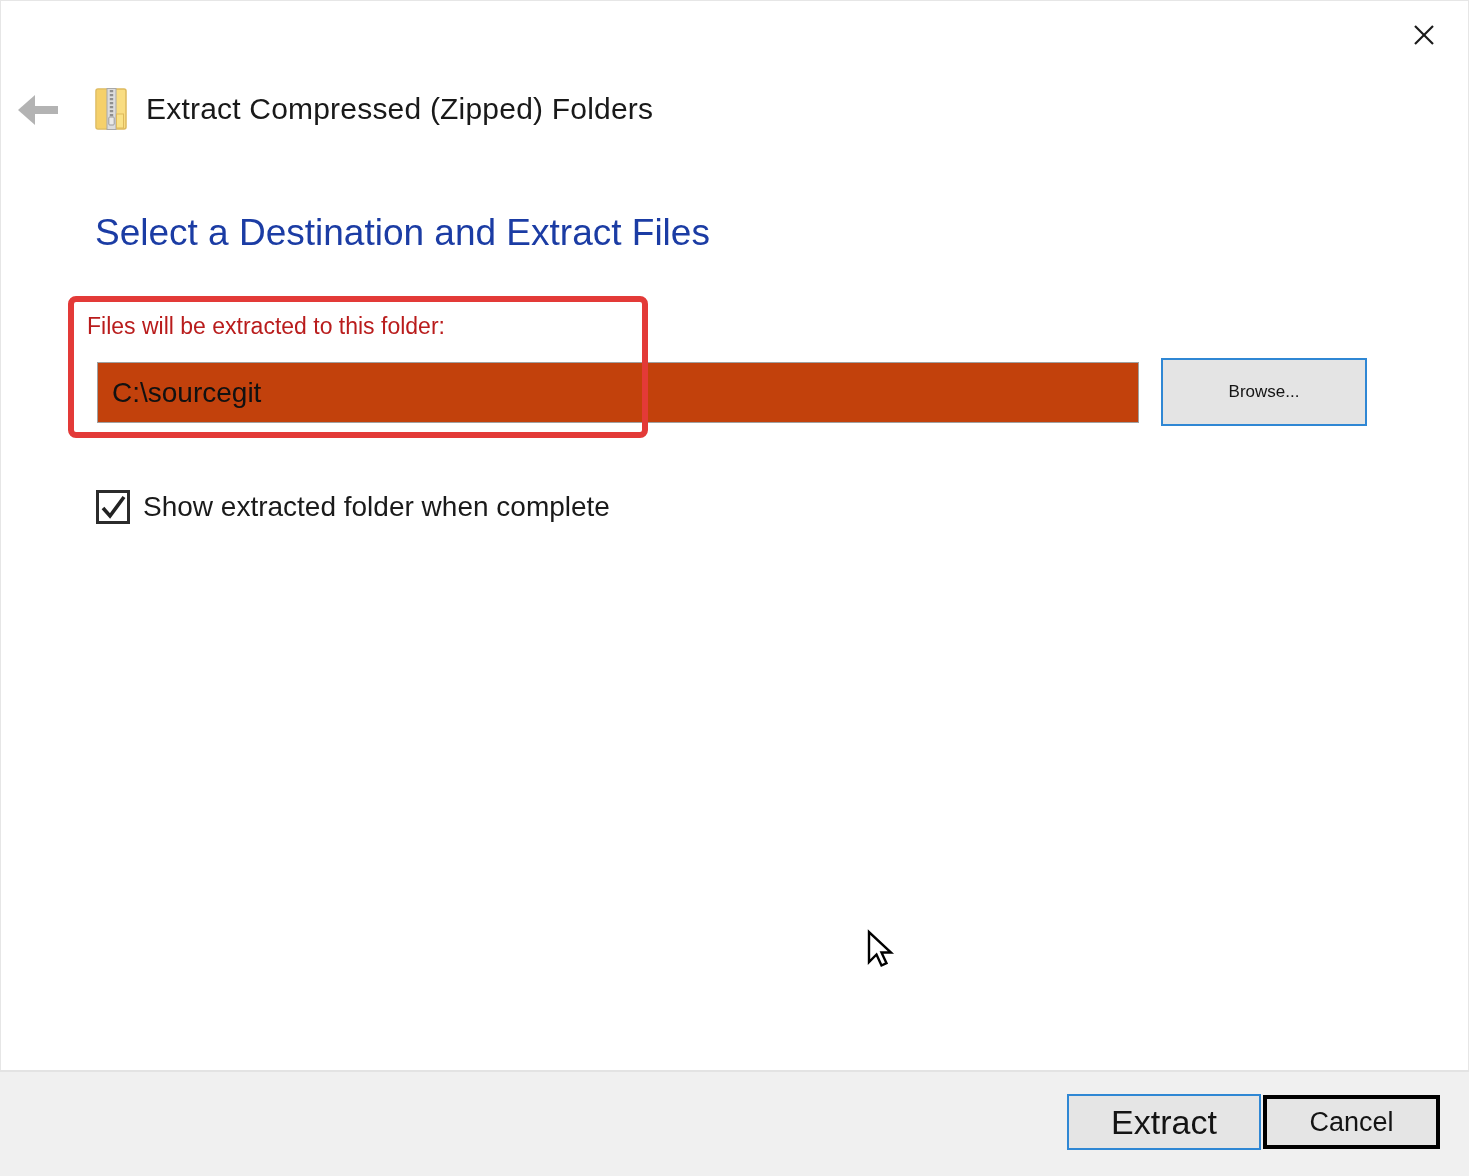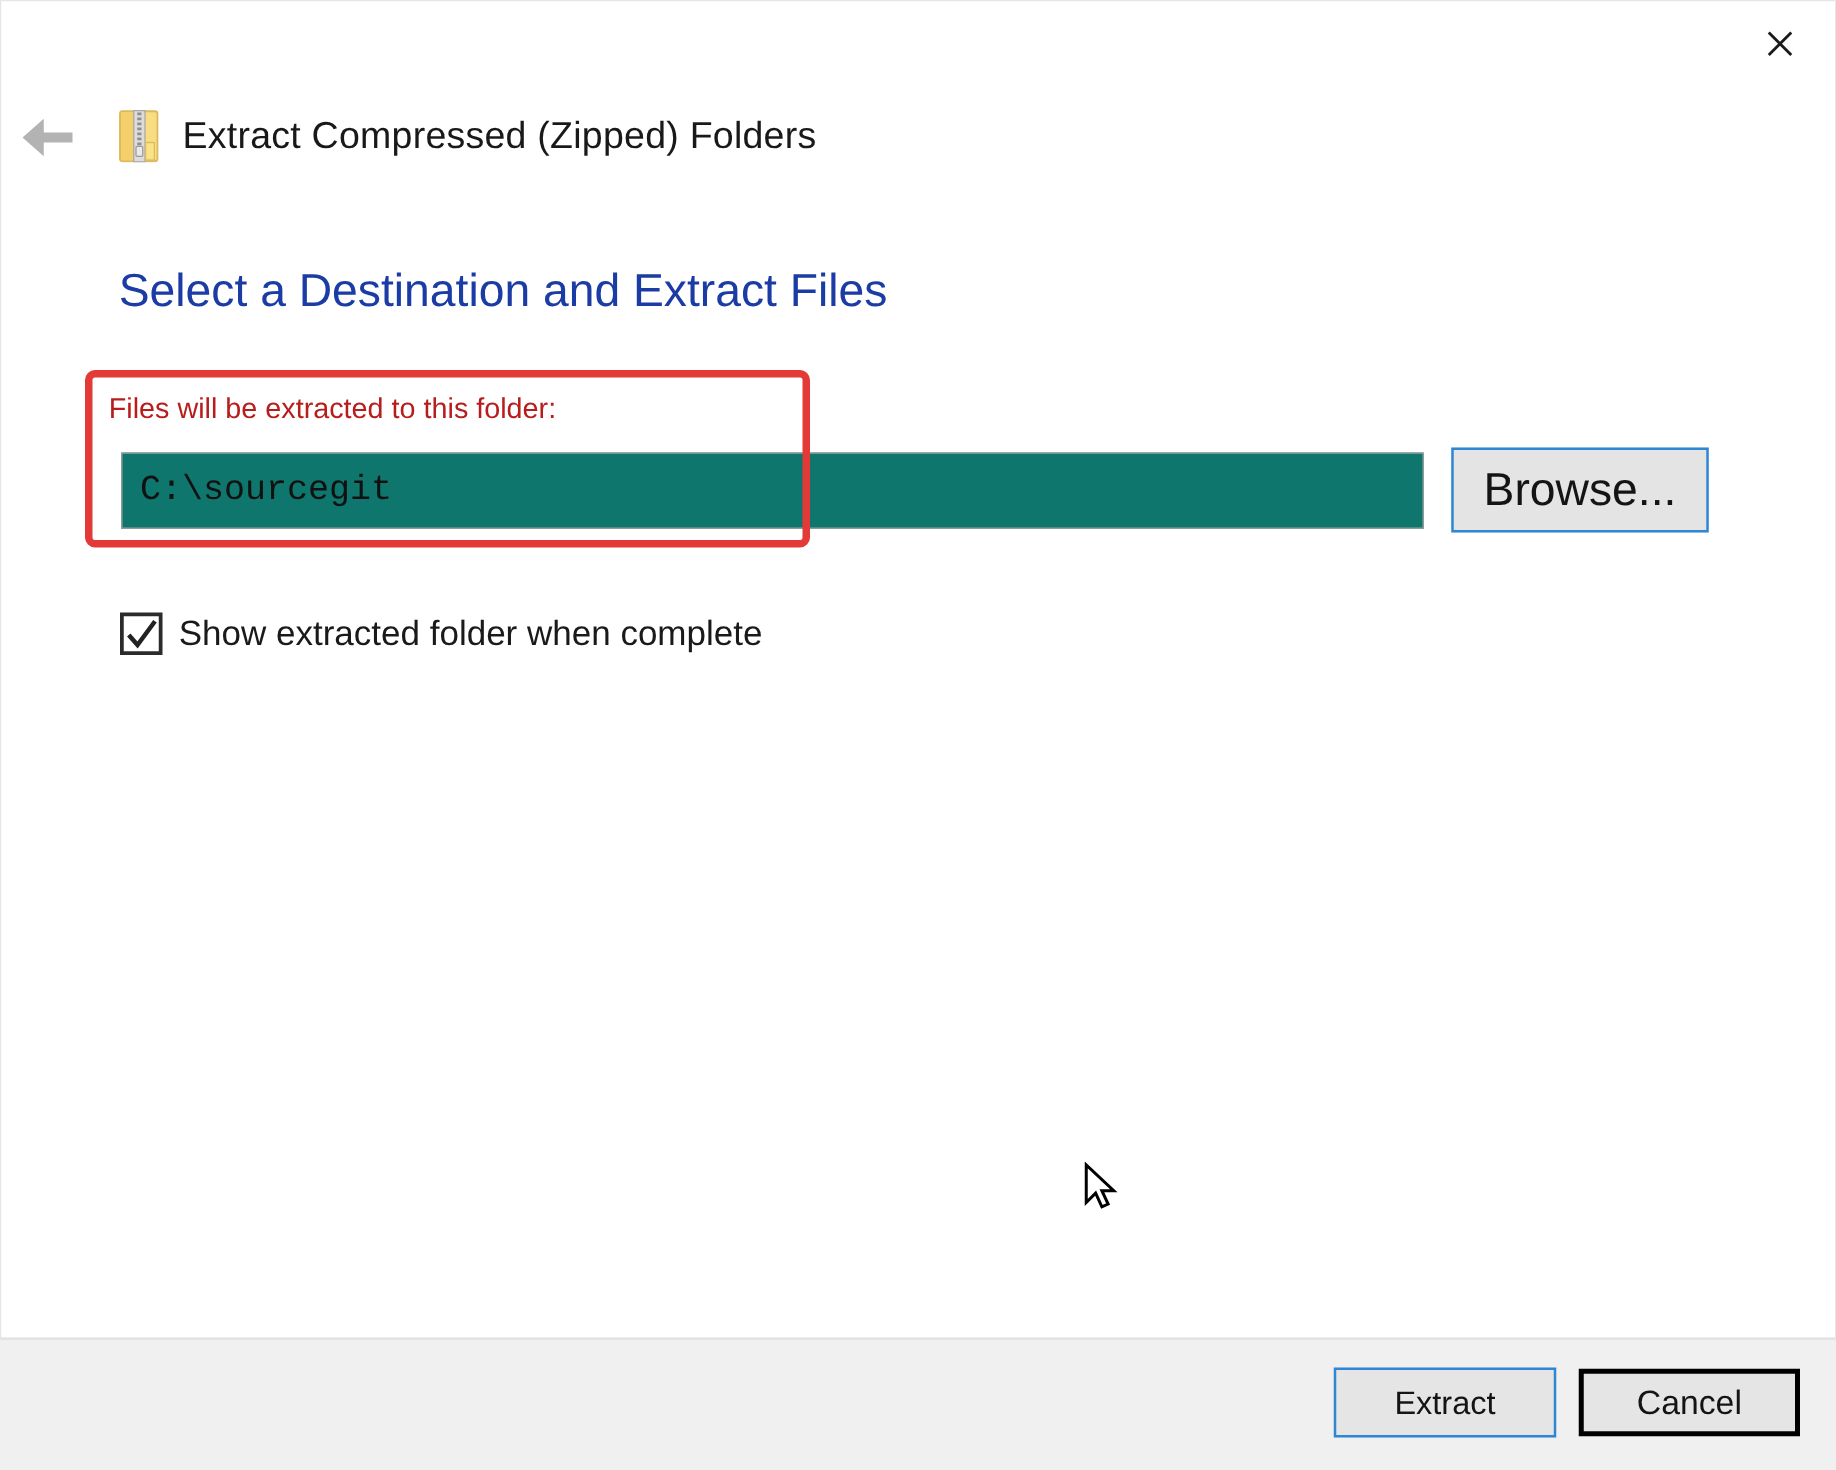--- a/index.html
+++ b/index.html
@@ -36,50 +36,50 @@
     position:absolute;left:68px;top:296px;width:580px;height:142px;
     box-sizing:border-box;border:6px solid #e33a38;border-radius:8px;
     pointer-events:none;z-index:6;background:transparent;
   }
   .dest-label{
     position:absolute;left:87px;top:313px;font-size:23px;color:#b91c1c;
     white-space:nowrap;
   }
   .dest-input{
     position:absolute;left:97px;top:362px;width:1042px;height:61px;
-    box-sizing:border-box;border:1px solid #a0a0a0;background:#0f766e;
-    font-family:Liberation Mono, monospace;
+    box-sizing:border-box;border:1px solid #a0a0a0;background:#c2410c;
+    font-family:Liberation Sans, sans-serif;
     font-size:28px;color:#111;padding:0 0 0 14px;outline:none;
   }
   .browse-btn{
     position:absolute;left:1161px;top:358px;width:206px;height:68px;
     box-sizing:border-box;background:#e4e4e4;border:2px solid #2f87d4;
     font-family:"Liberation Sans","DejaVu Sans",sans-serif;
-    font-size:37px;color:#141414;cursor:pointer;
+    font-size:17px;color:#141414;cursor:pointer;
   }
   
   .checkbox-row{position:absolute;left:96px;top:490px;display:flex;align-items:center;}
   .checkbox-box{
     width:34px;height:34px;box-sizing:border-box;border:3px solid #2b2b2b;
     background:#fff;display:flex;align-items:center;justify-content:center;cursor:pointer;
     flex:0 0 auto;
   }
   .checkbox-label{margin-left:13px;font-size:28px;color:#1a1a1a;white-space:nowrap;cursor:pointer;}
   
   .cursor{position:absolute;left:866px;top:929px;pointer-events:none;z-index:10;}
   
   .footer{
     position:absolute;left:0;top:1070px;width:1469px;height:106px;
     background:#f0f0f0;border-top:2px solid #e3e3e3;box-sizing:border-box;
   }
   .extract-btn{
-    position:absolute;left:1067px;top:1094px;width:178px;height:56px;
+    position:absolute;left:1067px;top:1094px;width:194px;height:56px;
     box-sizing:border-box;background:#e5e5e5;border:2px solid #2f87d4;
     font-family:"Liberation Sans","DejaVu Sans",sans-serif;
-    font-size:26px;color:#141414;cursor:pointer;
+    font-size:34px;color:#141414;cursor:pointer;
   }
   .cancel-btn{
     position:absolute;left:1263px;top:1095px;width:177px;height:54px;
     box-sizing:border-box;background:#e5e5e5;border:4px solid #000000;
     font-family:"Liberation Sans","DejaVu Sans",sans-serif;
     font-size:27px;color:#141414;cursor:pointer;
   }
 </style>
 </head>
 <body>

